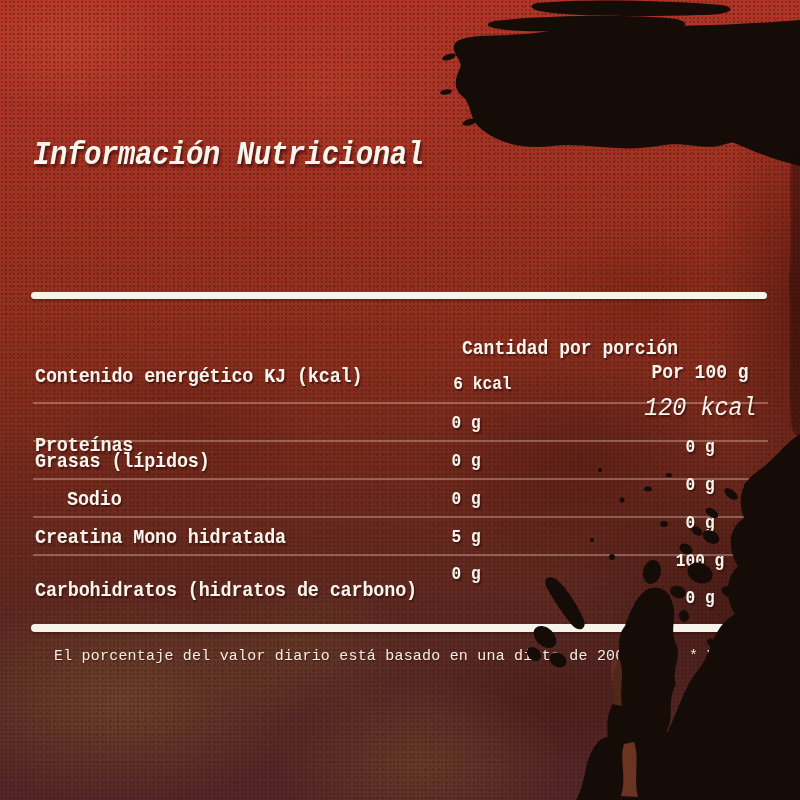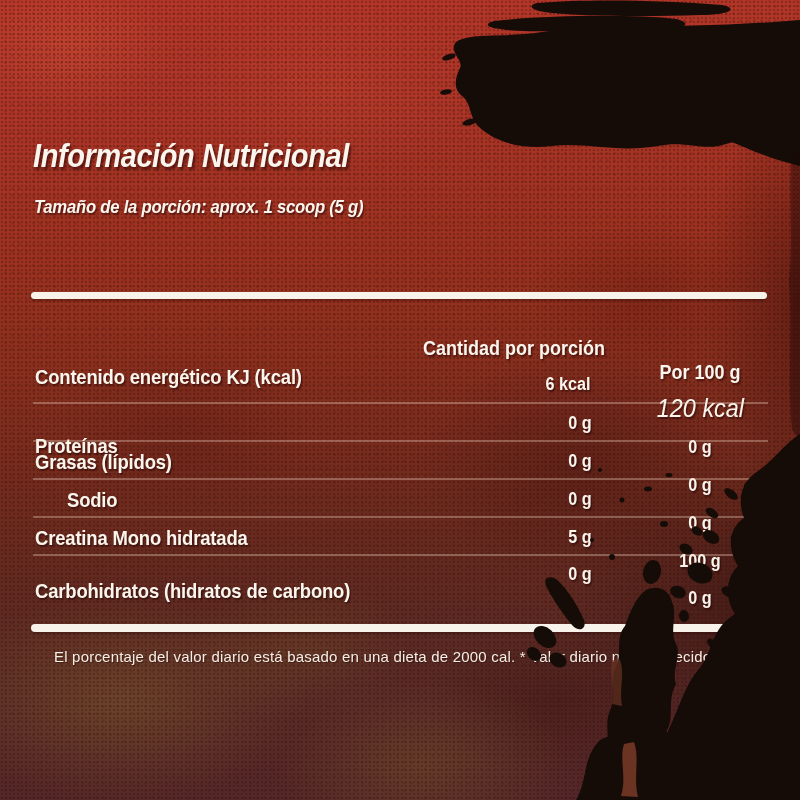--- a/index.html
+++ b/index.html
@@ -1,18 +1,18 @@
 <!DOCTYPE html>
 <html><head>
 <meta charset="utf-8">
 <style>
   html,body{margin:0;padding:0;background:#222;}
   #stage{
     position:relative;width:800px;height:800px;overflow:hidden;
-    font-family:Liberation Sans, sans-serif;
+    font-family:Liberation Mono, monospace;
     background:linear-gradient(178deg,#b43628 0%,#aa3426 15%,#9b311f 32%,#8a2f1e 45%,#742b1d 58%,#632a20 70%,#592a26 82%,#532629 100%);
   }
   
   #stage .mottle{
     position:absolute;inset:0;pointer-events:none;
     background-image:
       radial-gradient(ellipse 150px 95px at 70px 45px, rgba(215,85,60,.35), transparent 70%),
       radial-gradient(ellipse 210px 120px at 330px 90px, rgba(205,75,52,.25), transparent 70%),
       radial-gradient(ellipse 170px 115px at 645px 300px, rgba(115,32,20,.5), transparent 70%),
       radial-gradient(ellipse 230px 165px at 580px 465px, rgba(70,22,18,.45), transparent 70%),
@@ -39,38 +39,35 @@
   .condc{display:inline-block;transform:scaleX(.9);transform-origin:50% 50%;}
   .title{font-size:33px;font-weight:700;font-style:italic;letter-spacing:-.5px;
          text-shadow:2px 3px 3px rgba(35,4,4,.6);}
   .sub{font-size:19px;font-weight:700;font-style:italic;letter-spacing:-.3px;}
   .rule{position:absolute;background:#f7f3ea;border-radius:4px;box-shadow:0 2px 2px rgba(40,5,5,.35);}
   .colhdr{font-size:20px;font-weight:700;text-align:center;}
   .rowlabel{font-size:21px;font-weight:700;letter-spacing:-.2px;}
   .rowval{font-size:18px;font-weight:700;text-align:center;}
   .kcal-ital{font-size:26px;font-weight:400;font-style:italic;}
   .sep{position:absolute;left:33px;width:735px;height:2px;background:rgba(245,220,200,.33);}
-  .cell-mid{position:absolute;left:413px;width:180px;text-align:right;}
+  .cell-mid{position:absolute;left:450px;width:180px;text-align:left;}
   .cell-right{position:absolute;left:615px;width:170px;text-align:center;margin-top:24px;}
   .footnote{font-size:15px;font-weight:400;color:#f5efe5;letter-spacing:.2px;
             text-shadow:1px 1px 1px rgba(40,5,5,.5);}
   #brush-overlay{position:absolute;inset:0;pointer-events:none;}
 </style>
 </head>
 <body>
 
 <div id="stage">
   <div class="mottle"></div>
   <div class="dots"></div>
 
   <div class="txt title" style="left:33px;top:137px;">
     <span class="cond">Información Nutricional</span>
-  </div>
-  <div class="txt sub sh" style="left:34px;top:196px;">
-    <span class="cond">Tamaño de la porción: aprox. 1 scoop (5 g)</span>
   </div>
 
   <div class="rule" style="left:31px;top:292px;width:736px;height:7px;"></div>
 
   <div>
 
     <div class="txt colhdr sh cell-mid" style="top:337px;">
       <span class="condc">Cantidad por porción</span>
     </div>
     <div class="txt colhdr sh cell-right" style="top:337px;">

